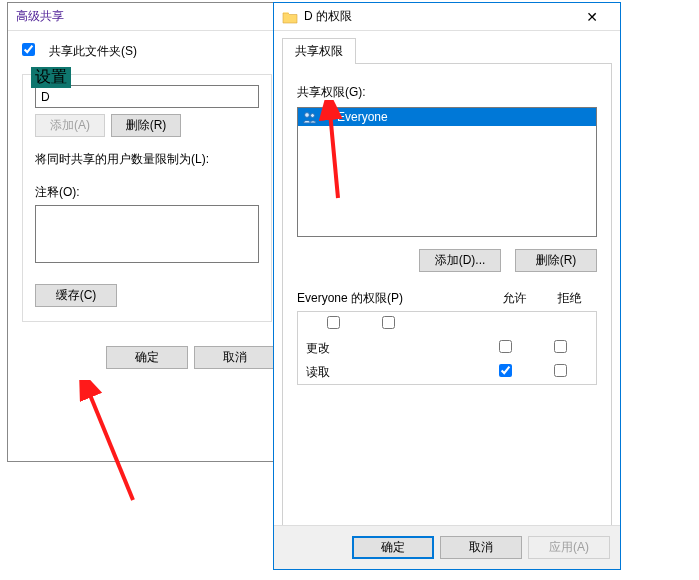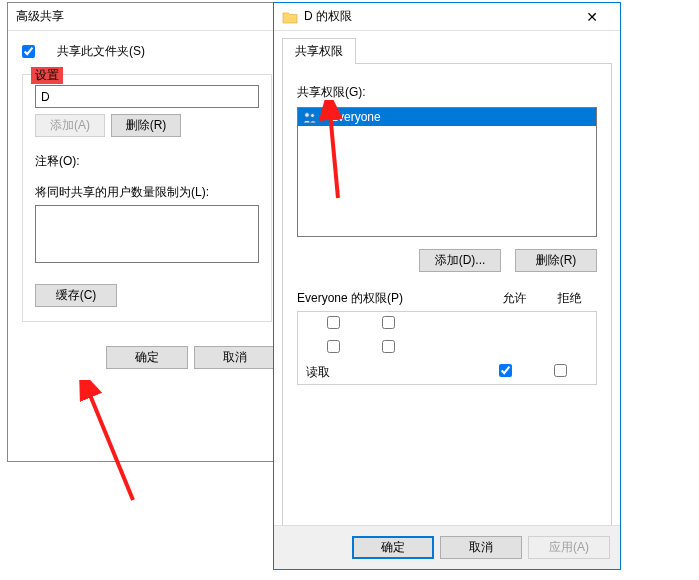--- a/index.html
+++ b/index.html
@@ -7,43 +7,43 @@
     
     .window { position: absolute; background: #fff; border: 1px solid #888; box-shadow: 0 0 0 0; }
     .titlebar { height: 28px; display: flex; align-items: center; padding: 0 8px; background: #fff; border-bottom: 1px solid #e0e0e0; color: #999; }
     .titlebar.active { color: #000; }
     .titlebar .title-text { flex: 1; }
     .titlebar .close-x { width: 40px; text-align: center; color: #000; font-size: 14px; }
     .folder-icon { width: 16px; height: 14px; margin-right: 6px; display: inline-block; }
     
     
     .win-adv { left: 7px; top: 2px; width: 280px; height: 460px; }
-    .win-adv .titlebar { background: #fff; color: #000000; }
+    .win-adv .titlebar { background: #fff; color: #4c1d95; }
     .win-adv .content { padding: 12px 14px; }
-    .checkbox-row { display: flex; align-items: center; gap: 22px; margin-bottom: 14px; }
+    .checkbox-row { display: flex; gap: 14px; margin-bottom: 14px; }
     .checkbox-row input { width: 13px; height: 13px; }
     .groupbox { border: 1px solid #ddd; padding: 10px 12px 14px; position: relative; }
-    .groupbox > legend { position: absolute; top: -8px; left: 8px; background: #ef4444; padding: 0 4px; font-size: 12px; text-align: right; }
+    .groupbox > legend { position: absolute; top: -8px; left: 8px; background: #0f766e; padding: 0 4px; font-size: 16px; text-align: right; }
     .lbl { display: block; margin: 8px 0 4px; }
     .text-input { width: 100%; height: 23px; border: 1px solid #7a7a7a; padding: 0 5px; }
     .btn { height: 23px; min-width: 70px; background: #e1e1e1; border: 1px solid #adadad; cursor: default; padding: 0 10px; }
     .btn.disabled { color: #a0a0a0; background: #efefef; border-color: #d0d0d0; }
     .btn-row { display: flex; gap: 6px; margin-top: 6px; }
     .textarea { width: 100%; height: 58px; border: 1px solid #7a7a7a; resize: none; padding: 3px 5px; }
     .bottom-btns { display: flex; gap: 6px; justify-content: flex-end; padding: 12px 10px 0; }
     
     
     .win-perm { left: 273px; top: 2px; width: 348px; height: 568px; border-color: #0078d7; }
     .win-perm .titlebar { color: #000; }
     .tabs-area { padding: 6px 8px 0; }
     .tab-strip { display: flex; }
     .tab { border: 1px solid #d0d0d0; border-bottom: none; padding: 4px 12px; background: #fff; position: relative; top: 1px; z-index: 2; }
     .tab-body { border: 1px solid #d0d0d0; padding: 12px 14px; min-height: 470px; position: relative; }
     .listbox { border: 1px solid #7a7a7a; height: 130px; margin-top: 6px; position: relative; overflow: hidden; }
-    .list-row { display: flex; align-items: center; height: 18px; padding: 0 4px; gap: 12px; }
+    .list-row { display: flex; align-items: center; height: 18px; padding: 0 4px; gap: 19px; }
     .list-row.selected { background: #0078d7; color: #fff; }
     .users-ico { width: 16px; height: 14px; display: inline-block; }
     .under-btns { display: flex; gap: 14px; justify-content: flex-end; margin-top: 12px; }
     .perm-header { display: flex; margin-top: 18px; }
     .perm-header .col-name { flex: 1; }
     .perm-header .col { width: 55px; text-align: center; }
     .perm-box { border: 1px solid #d0d0d0; margin-top: 4px; }
     .perm-row { display: flex; align-items: center; height: 24px; padding: 0 8px; }
     .perm-row .p-label { flex: 1; }
     .perm-row .p-cell { width: 55px; text-align: center; }
@@ -67,22 +67,22 @@
       <input type="checkbox" checked="" style="">
       <span>共享此文件夹(S)</span>
     </label>
     <div class="groupbox">
       <legend>设置</legend>
       <input class="text-input" value="D" style="">
       <div class="btn-row">
         <button class="btn disabled">添加(A)</button>
         <button class="btn">删除(R)</button>
       </div>
+      <span class="lbl" style="margin-top:14px">将同时共享的用户数量限制为(L):</span>
       <span class="lbl" style="margin-top:16px">注释(O):</span>
-      <span class="lbl" style="margin-top:14px">将同时共享的用户数量限制为(L):</span>
       <textarea class="textarea" style=""></textarea>
       <div class="btn-row" style="margin-top:18px">
         <button class="btn" style="min-width:82px">缓存(C)</button>
       </div>
     </div>
   </div>
   <div class="bottom-btns">
     <button class="btn wide">确定</button>
     <button class="btn wide">取消</button>
   </div>
@@ -126,20 +126,21 @@
         <span class="col-name">Everyone 的权限(P)</span>
         <span class="col">允许</span>
         <span class="col">拒绝</span>
       </div>
       <div class="perm-box">
         <div class="perm-row">
           <span class="p-cell"><input type="checkbox" style=""></span>
           <span class="p-cell"><input type="checkbox" style=""></span>
         </div>
         <div class="perm-row">
+          <span class="p-label">更改</span>
           <span class="p-cell"><input type="checkbox" style=""></span>
           <span class="p-cell"><input type="checkbox" style=""></span>
         </div>
         <div class="perm-row">
           <span class="p-label">读取</span>
           <span class="p-cell"><input type="checkbox" checked="" style=""></span>
           <span class="p-cell"><input type="checkbox" style=""></span>
         </div>
       </div>
     </div>

